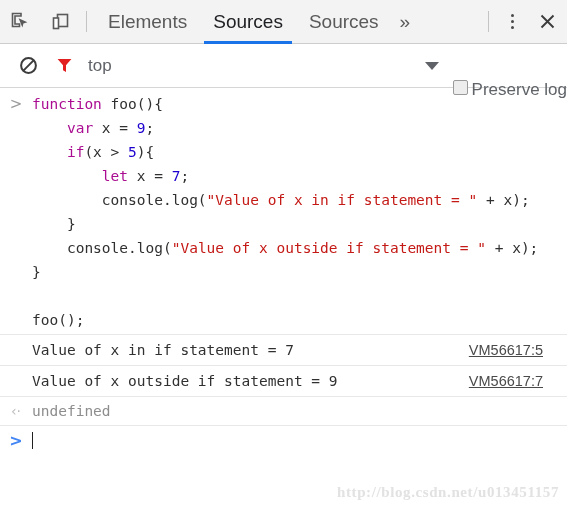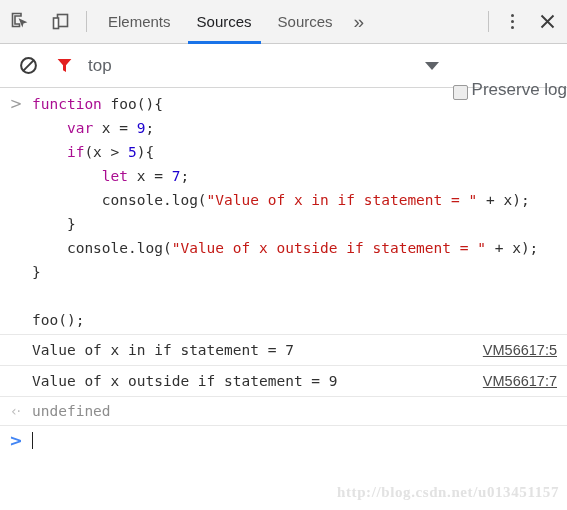--- a/index.html
+++ b/index.html
@@ -48,21 +48,21 @@
   }
   .tabs {
     display: flex;
     align-items: stretch;
     flex: 1;
   }
   .tab {
     display: flex;
     align-items: center;
     padding: 0 13px;
-    font-size: 15px;
+    font-size: 19px;
     color: #5a5a5a;
     position: relative;
     white-space: nowrap;
   }
   .tab.active {
     color: #202124;
   }
   .tab.active:after {
     content: "";
     position: absolute;
@@ -133,21 +133,21 @@
   }
   .caret {
     width: 0; height: 0;
     border-left: 7px solid transparent;
     border-right: 7px solid transparent;
     border-top: 8px solid #5f6368;
     margin-right: 14px;
   }
   .preserve {
     display: flex;
-    align-items: flex-end;
+    align-items: flex-start;
     gap: 4px;
     padding-right: 0;
     margin-top: 48px;
   }
   .checkbox {
     width: 15px;
     height: 15px;
     border: 1px solid #9a9a9a;
     border-radius: 2px;
     background: #ededed;
@@ -211,21 +211,21 @@
     flex: 1;
     color: #303030;
     padding-left: 32px;
     white-space: nowrap;
   }
   .srclink {
     font-family: "Liberation Sans", sans-serif;
     font-size: 14.5px;
     color: #4a4a4a;
     text-decoration: underline;
-    padding-right: 10px;
+    padding-right: 24px;
     white-space: nowrap;
   }
   .resultline {
     display: flex;
     align-items: baseline;
     border-top: 1px solid #e8e8e8;
     padding: 2px 0 2px 0;
   }
   .result-arrow {
     width: 32px;

